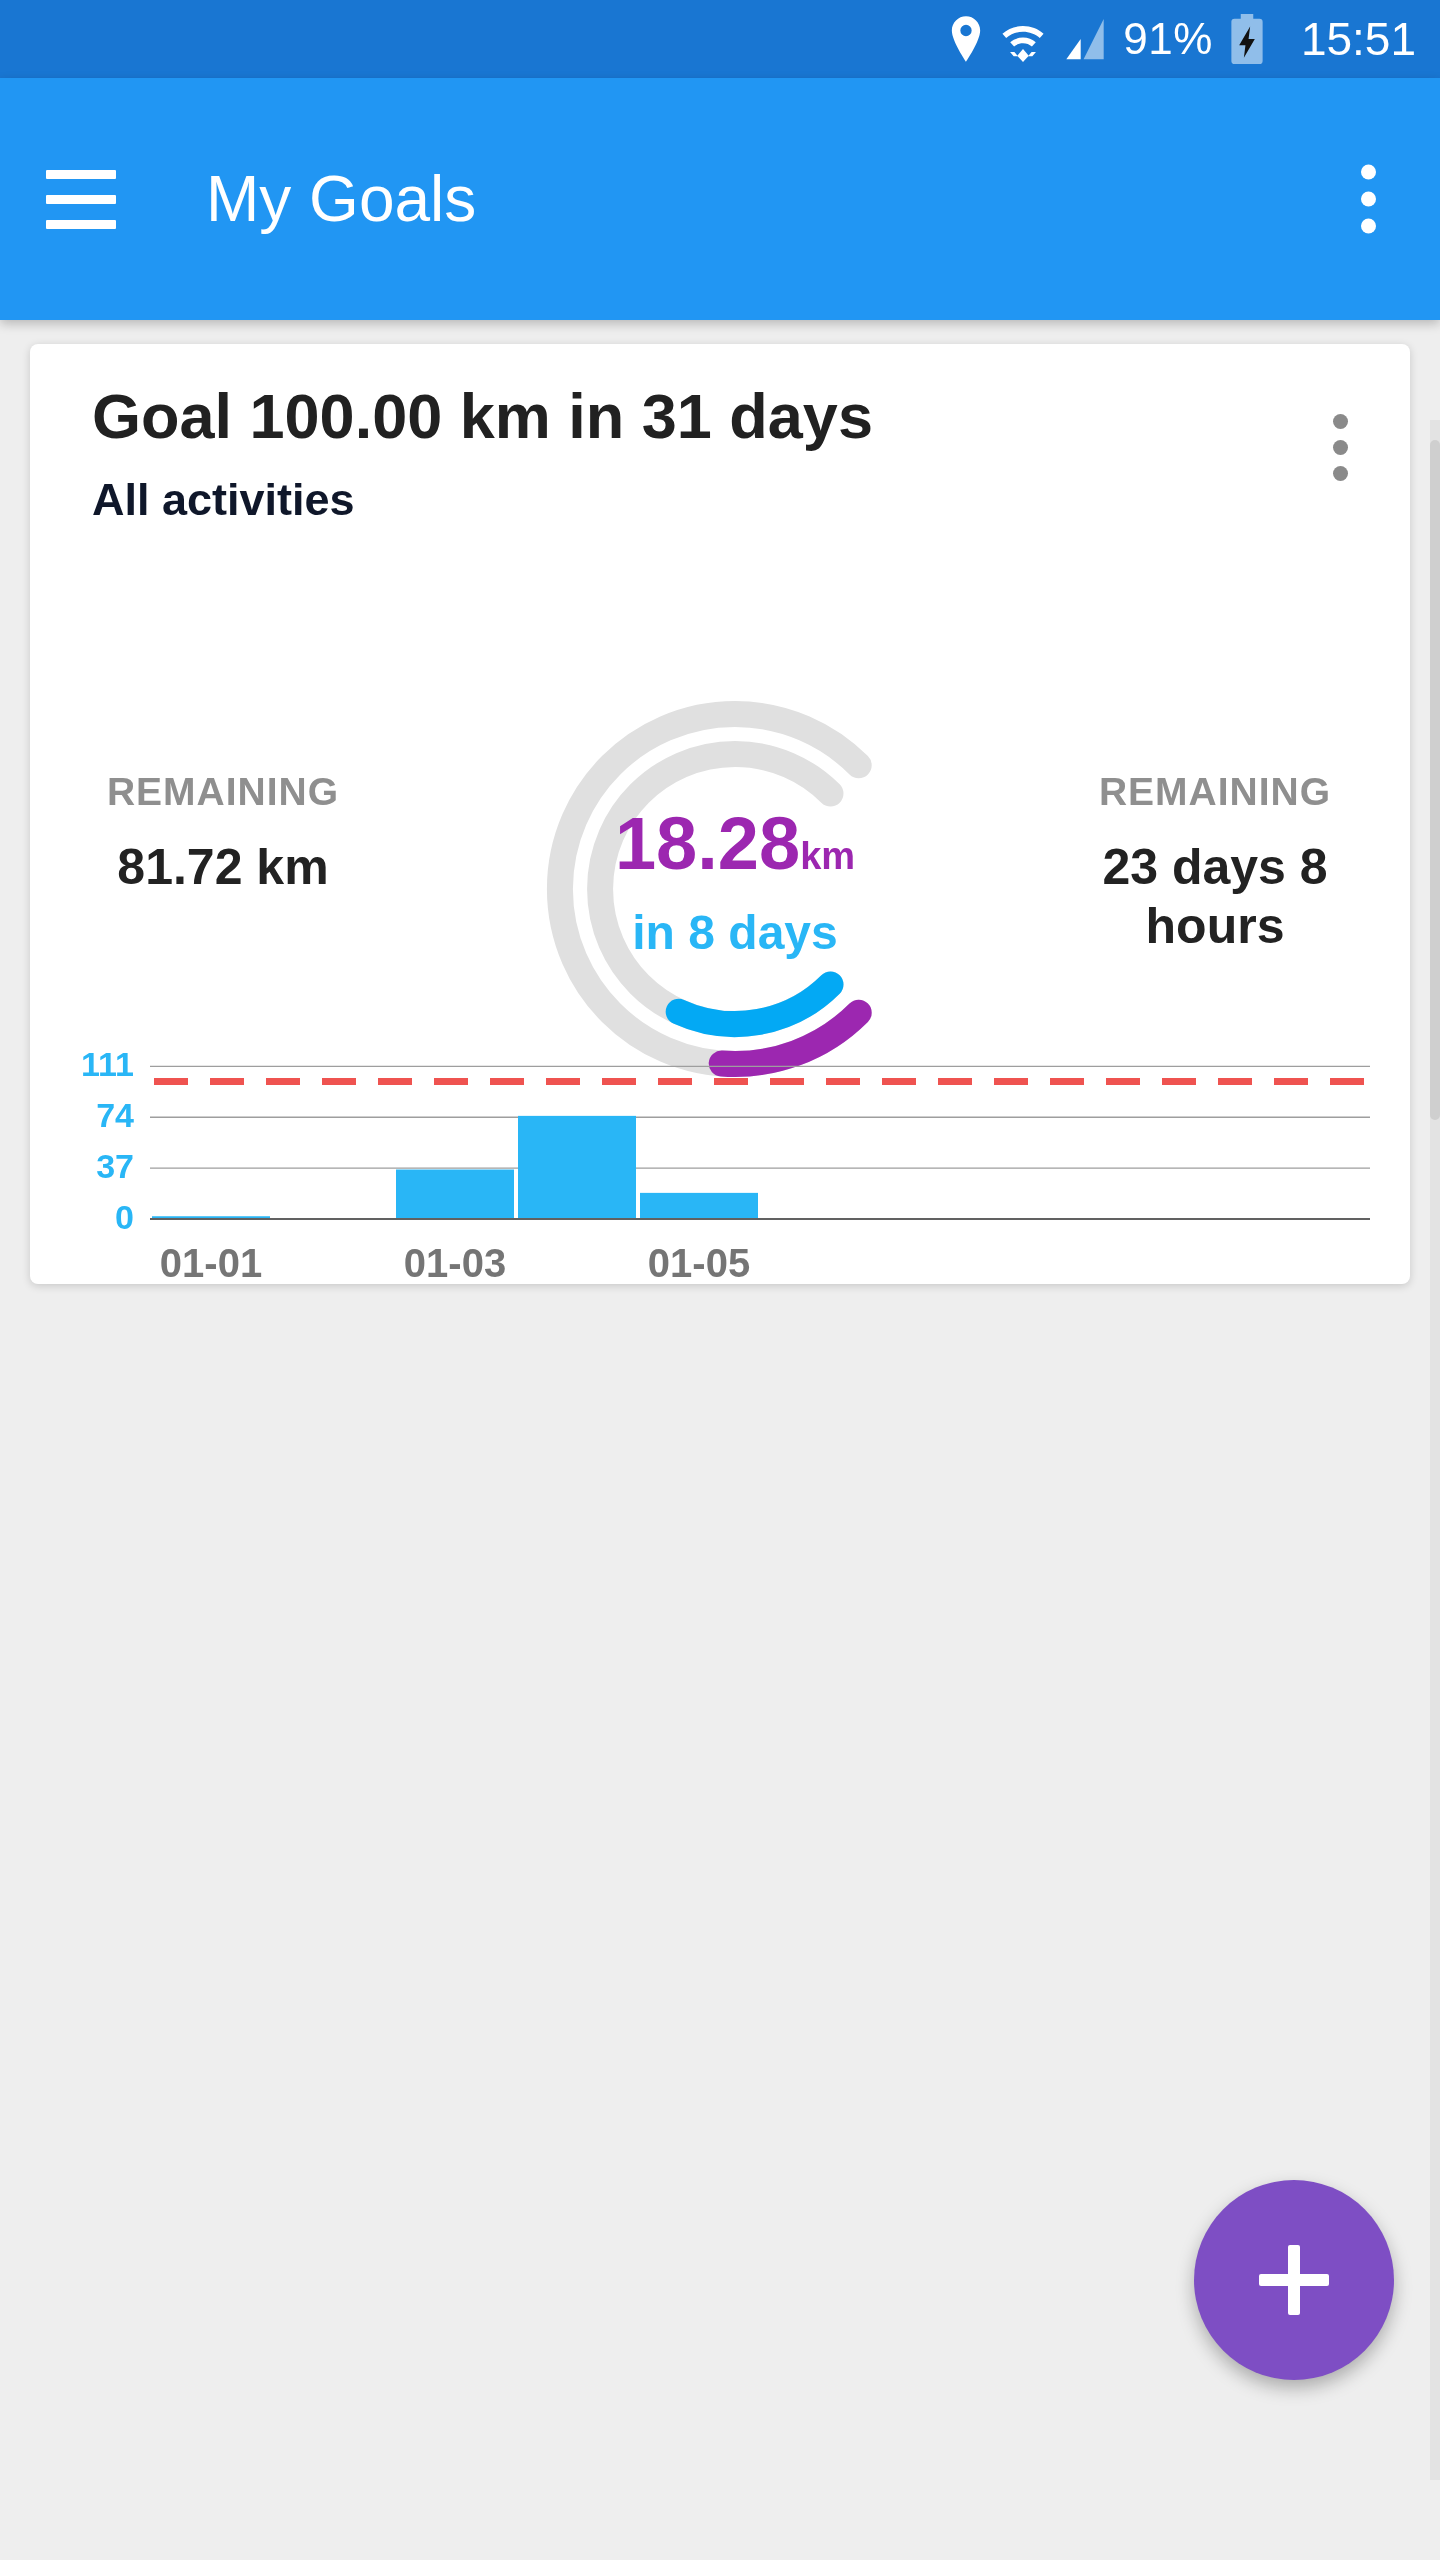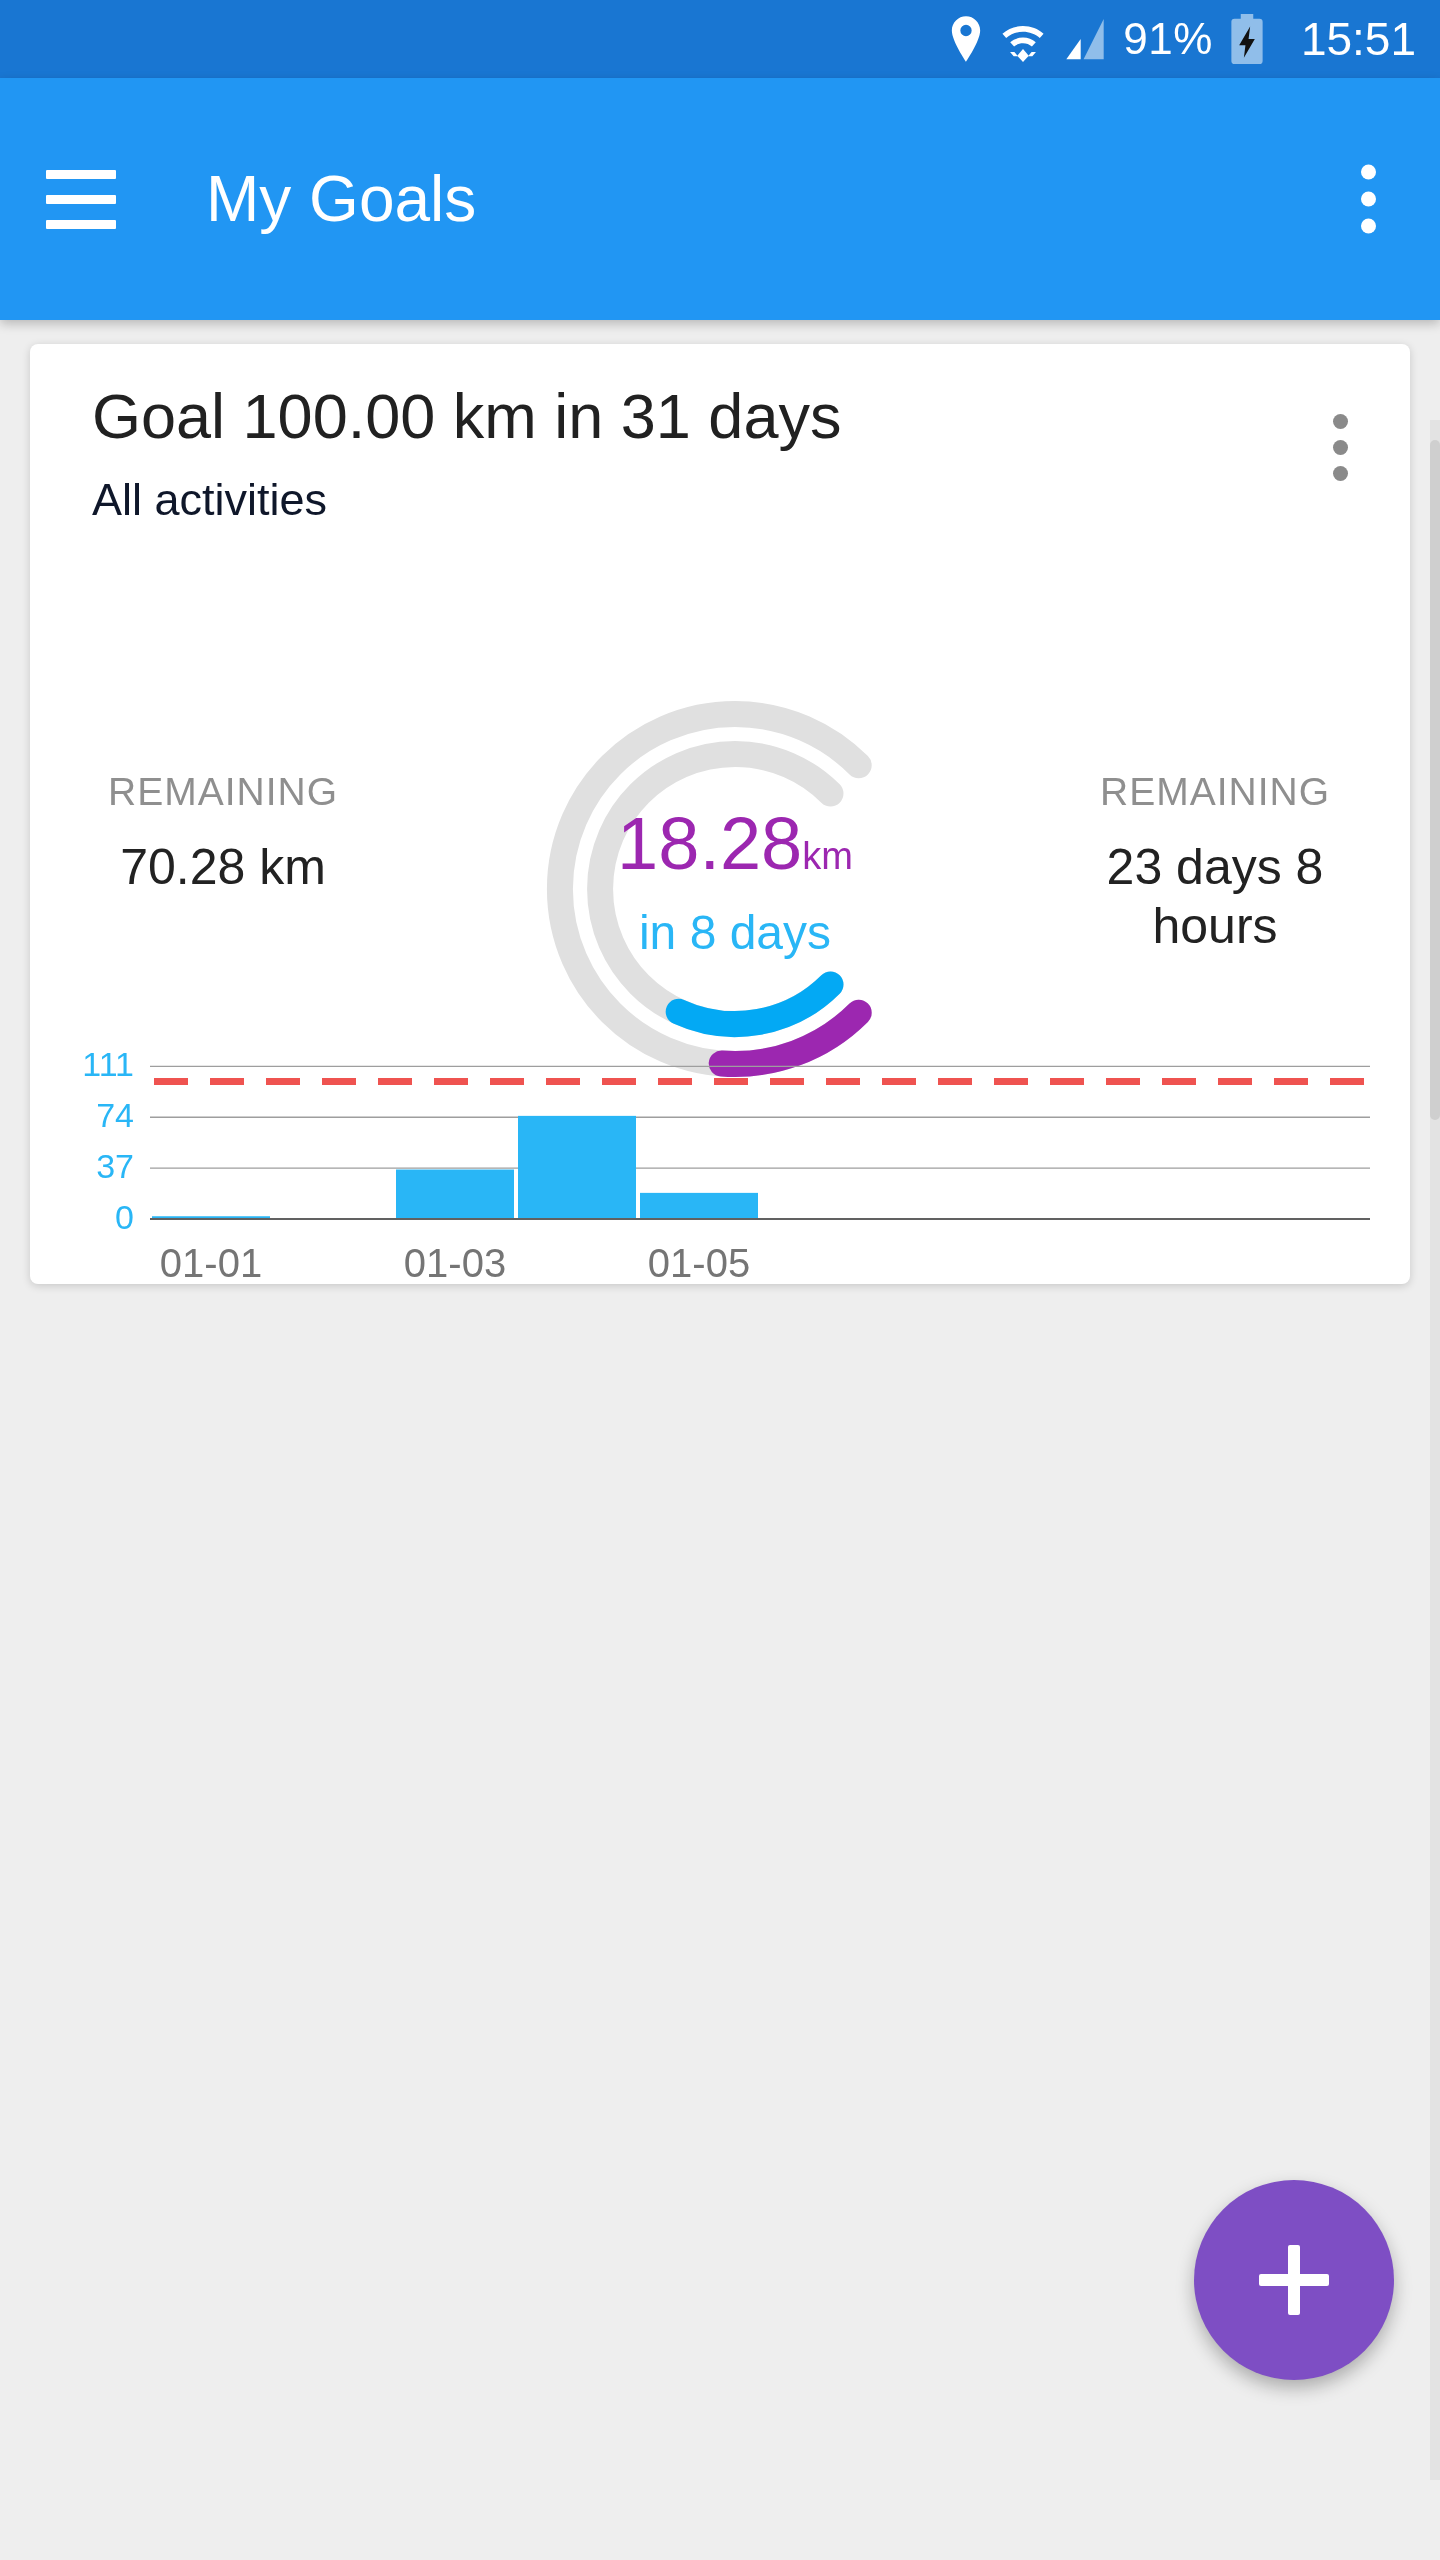--- a/index.html
+++ b/index.html
@@ -48,20 +48,21 @@
 
   
   .content{ position:relative; width:100%; height:2240px; background:#eeeeee; }
 
   .card{
     position:absolute; left:30px; top:24px;
     width:1380px; height:940px;
     background:#ffffff; border-radius:8px;
     box-shadow:0 2px 8px rgba(0,0,0,0.16);
     overflow:hidden;
+    font-weight:bold;
   }
 
   .card-title{
     position:absolute; left:62px; top:36px;
     font-size:63px; color:#212121; white-space:nowrap;
   }
   .card-subtitle{
     position:absolute; left:62px; top:130px;
     font-size:45px; color:#0f172a;
   }
@@ -179,21 +180,21 @@
     <div class="card-subtitle">All activities</div>
 
     <div class="card-menu">
       <i></i>
         <i></i>
         <i></i>
     </div>
 
     <div class="stat stat-left">
       <div class="stat-label">REMAINING</div>
-      <div class="stat-value">70.28 km</div>
+      <div class="stat-value">81.72 km</div>
     </div>
 
     <div class="stat stat-right">
       <div class="stat-label">REMAINING</div>
       <div class="stat-value">23 days 8 hours</div>
     </div>
 
     <div class="gauge">
       <svg viewBox="0 0 620 380">
 

